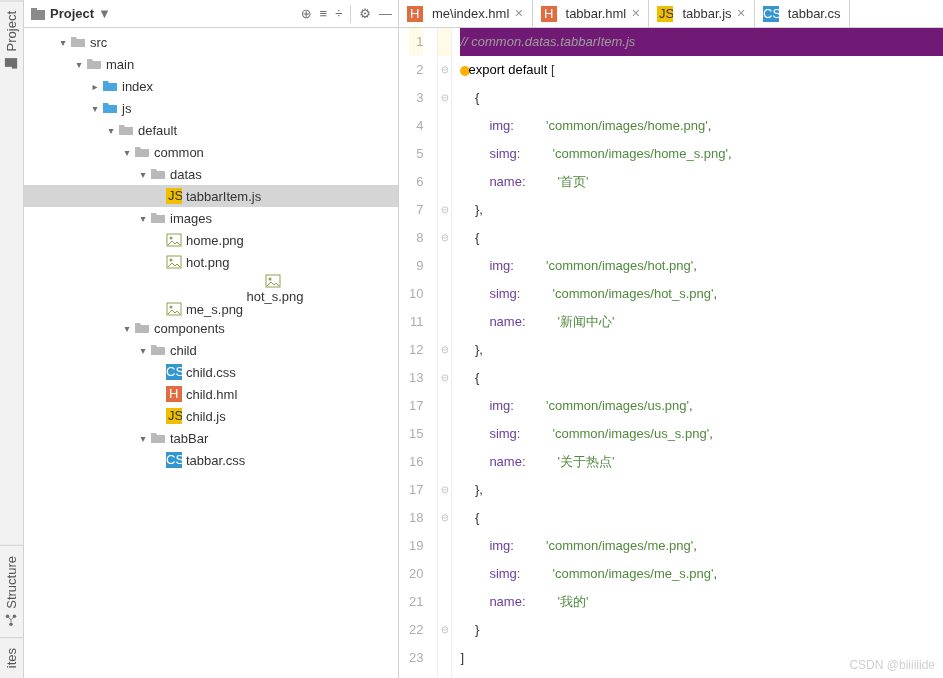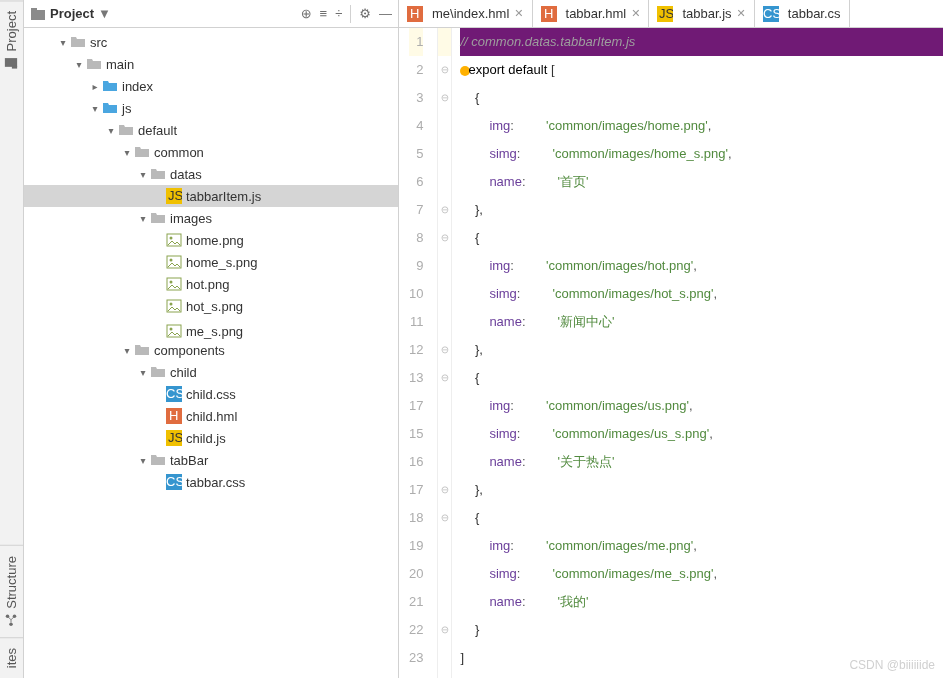--- a/index.html
+++ b/index.html
@@ -198,34 +198,23 @@
         </div>
         <div class="row" style="padding-left: 128px;">
           <span class="arrow"></span>
           <span class="icon">
             <svg width="16" height="16" viewBox="0 0 16 16">
               <rect x="1" y="2" width="14" height="12" fill="none" stroke="#8aa34f"></rect>
               <circle cx="5" cy="6" r="1.5" fill="#8aa34f"></circle>
               <path d="M2 13l4-4 3 3 2-2 3 3" stroke="#8aa34f" fill="none"></path>
             </svg>
           </span>
-          <span>home_s.png</span>
-        </div>
-        <div class="row" style="padding-left: 128px;">
-          <span class="arrow"></span>
-          <span class="icon">
-            <svg width="16" height="16" viewBox="0 0 16 16">
-              <rect x="1" y="2" width="14" height="12" fill="none" stroke="#8aa34f"></rect>
-              <circle cx="5" cy="6" r="1.5" fill="#8aa34f"></circle>
-              <path d="M2 13l4-4 3 3 2-2 3 3" stroke="#8aa34f" fill="none"></path>
-            </svg>
-          </span>
           <span>hot.png</span>
         </div>
-        <div class="row" style="padding-left: 128px;">
+        <div class="row" style="padding-left: 128px; flex-direction: column;">
           <span class="arrow"></span>
           <span class="icon">
             <svg width="16" height="16" viewBox="0 0 16 16">
               <rect x="1" y="2" width="14" height="12" fill="none" stroke="#8aa34f"></rect>
               <circle cx="5" cy="6" r="1.5" fill="#8aa34f"></circle>
               <path d="M2 13l4-4 3 3 2-2 3 3" stroke="#8aa34f" fill="none"></path>
             </svg>
           </span>
           <span>hot_s.png</span>
         </div>

